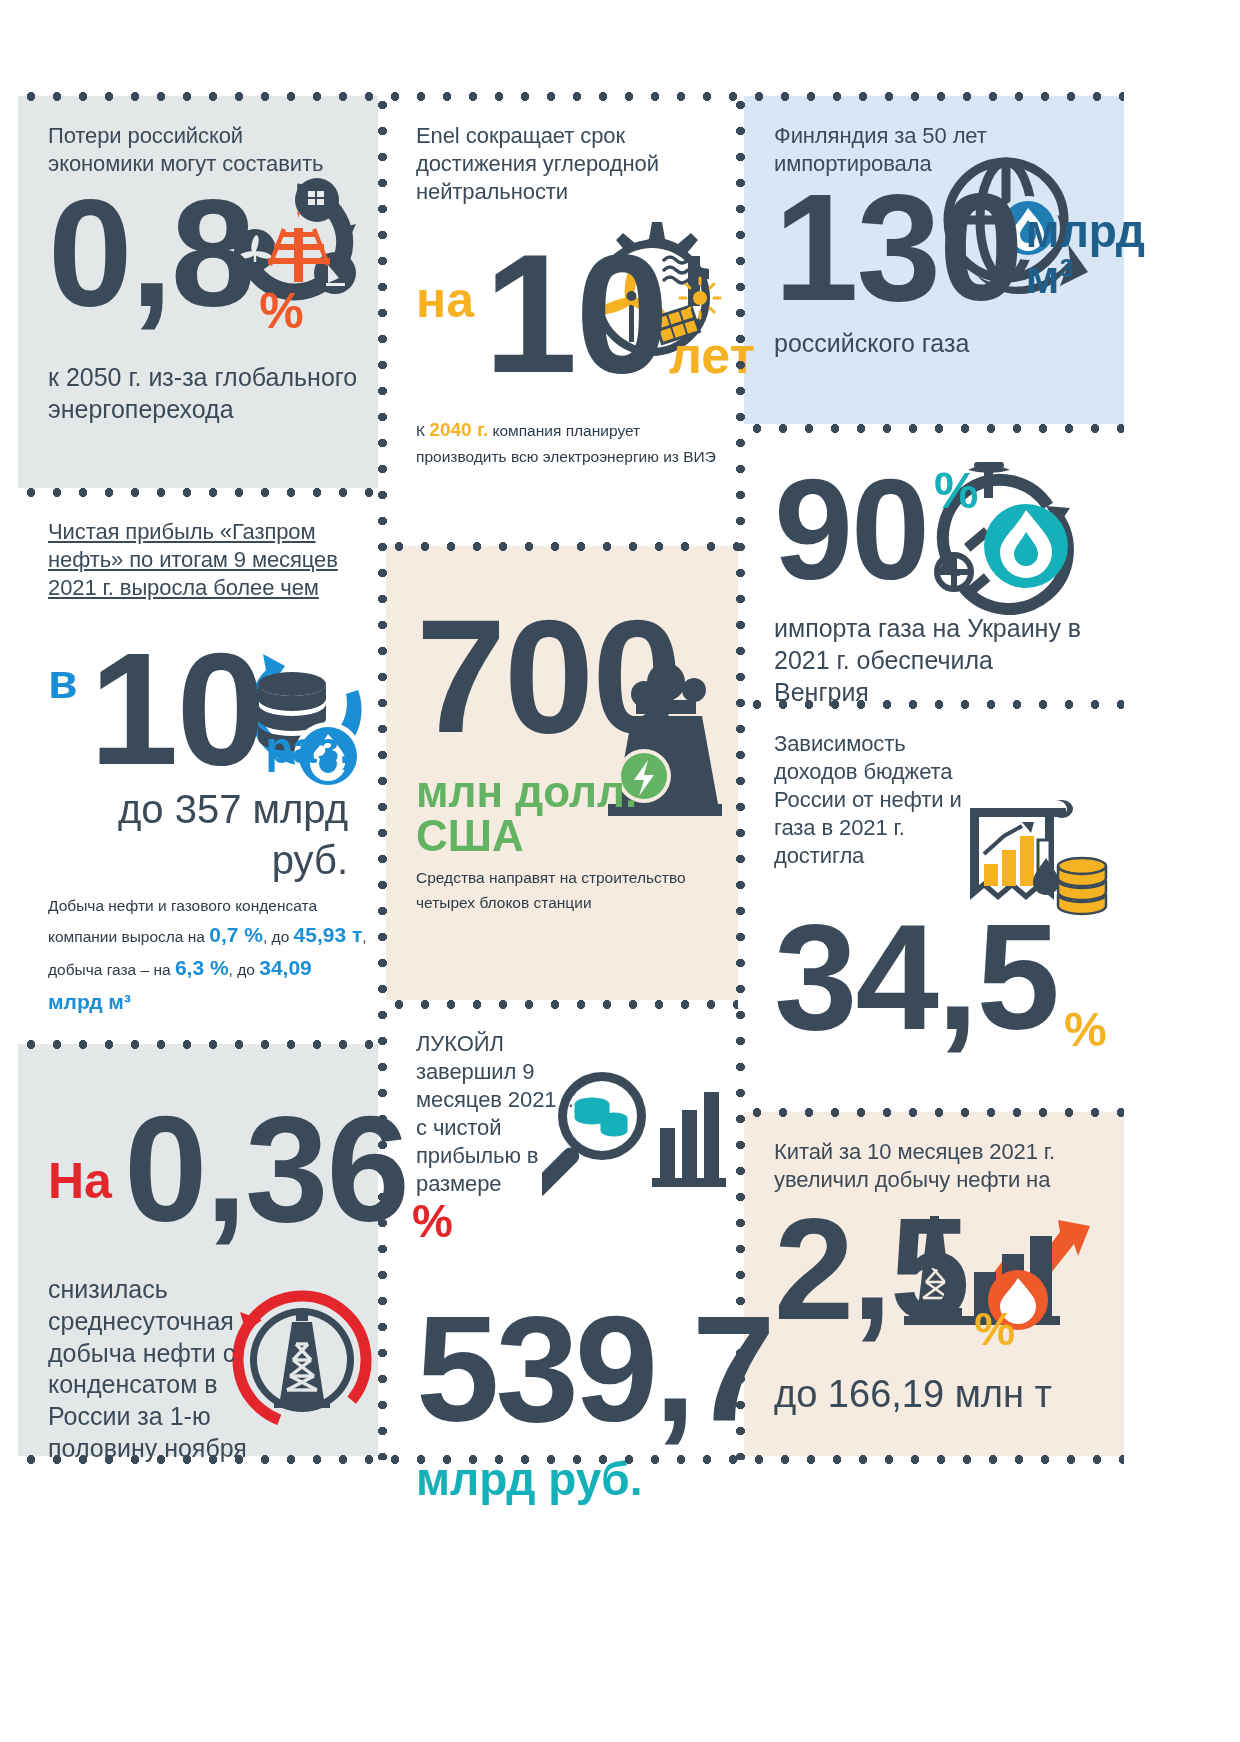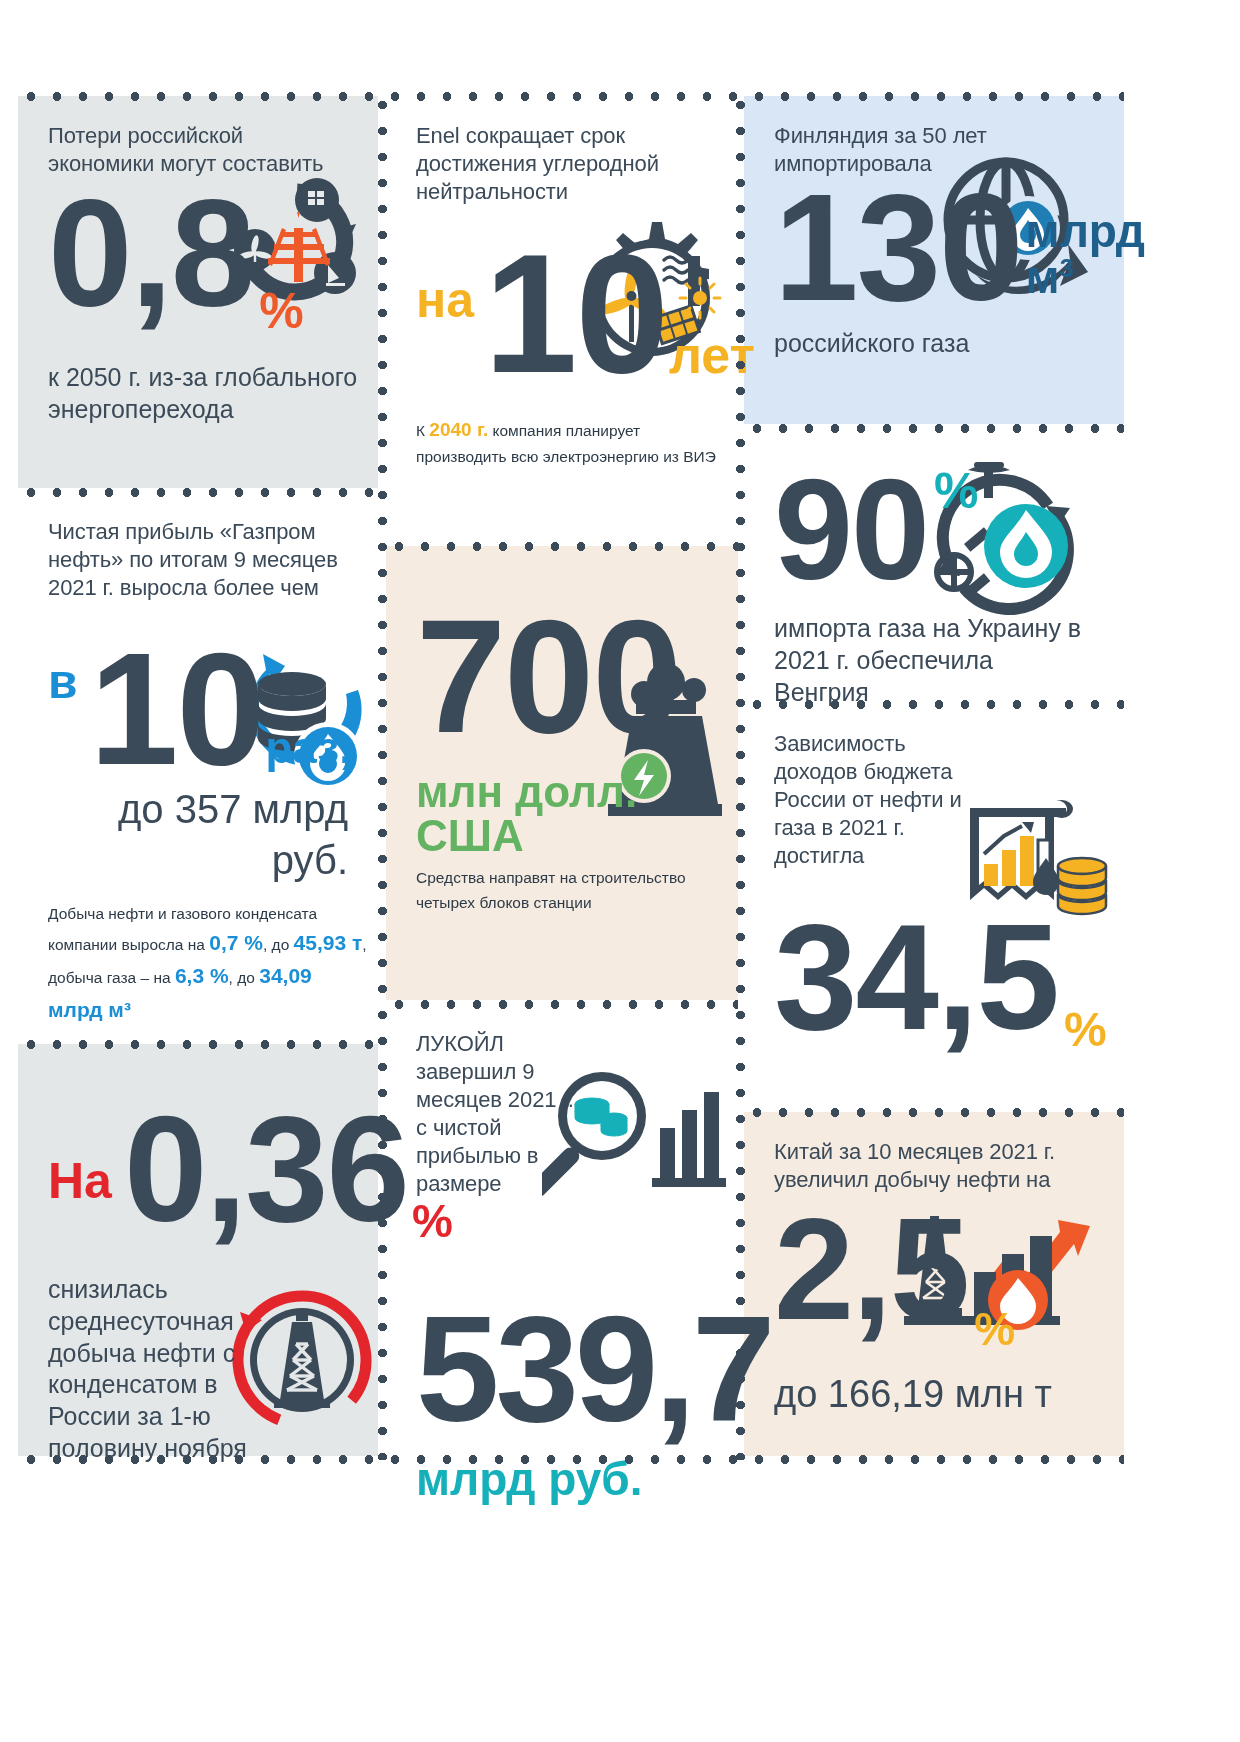--- a/index.html
+++ b/index.html
@@ -242,21 +242,21 @@
 
     <div class="rowflex" style="margin-top:6px;justify-content:space-between;">
       <div class="bignum" style="font-size:152px;">130</div>
       <div class="unit c-dblue" style="font-size:46px; margin-left:4px; margin-bottom:12px;"><span>млрд м</span><sup style="font-size:0.55em">3</sup></div>
     </div>
 
     <div class="sub" style="margin-top:16px;">российского газа</div>
   </div>
 
   <div class="card bg-white" style="left:18px; top:492px; width:360px; height:548px;">
-    <div class="head" style="width:310px;">Чистая прибыль «Газпром нефть» по итогам 9 месяцев 2021 г. выросла более чем</div>
+    <div class="head" style="width:310px;text-decoration:underline;">Чистая прибыль «Газпром нефть» по итогам 9 месяцев 2021 г. выросла более чем</div>
 
     <svg class="icon" style="left:212px; top:152px;" width="150" height="165" viewBox="0 0 150 165">
       <path d="M128 46 A56 56 0 1 1 36 26 l-3 -16 22 12 -14 20 -1 -12 A44 44 0 1 0 116 50 z" fill="#1b8fd6"></path>
       <g fill="#3b4a58">
         <ellipse cx="62" cy="40" rx="34" ry="12"></ellipse>
         <path d="M28 40 v15 a34 12 0 0 0 68 0 V40 a34 12 0 0 1 -68 0 z"></path>
         <path d="M28 60 v15 a34 12 0 0 0 68 0 V60 a34 12 0 0 1 -68 0 z"></path>
         <path d="M28 80 v15 a34 12 0 0 0 68 0 V80 a34 12 0 0 1 -68 0 z"></path>
       </g>
       <circle cx="98" cy="112" r="34" fill="#ffffff"></circle>
@@ -266,21 +266,21 @@
     </svg>
 
     <div class="rowflex" style="margin-top:40px;">
       <div class="unit c-blue" style="font-size:48px; margin-bottom:70px;">в</div>
       <div class="bignum" style="font-size:160px; margin-left:12px;">10</div>
       <div class="unit c-blue" style="font-size:44px; margin-left:2px; margin-bottom:6px;">раз,</div>
     </div>
 
     <div class="sub" style="font-size:40px; margin-top:8px;text-align:right;">до 357 млрд руб.</div>
 
-    <div class="fine" style="margin-top:16px; width:320px;">
+    <div class="fine" style="margin-top:8px; width:320px;">
       <span>Добыча нефти и газового конденсата компании выросла на </span><span class="hl-blue">0,7 %</span><span>, до </span><span class="hl-blue">45,93 т</span><span>, добыча газа – на </span><span class="hl-blue">6,3 %</span><span>, до </span><span class="hl-blue">34,09 млрд м³</span>
     </div>
   </div>
 
   <div class="card bg-beige" style="left:386px; top:546px; width:352px; height:454px;">
 
     <svg class="icon" style="left:190px; top:118px;" width="160" height="190" viewBox="0 0 160 190">
       <g fill="#f6ebe1">
         <circle cx="88" cy="22" r="20"></circle>
           <circle cx="116" cy="30" r="13"></circle>

